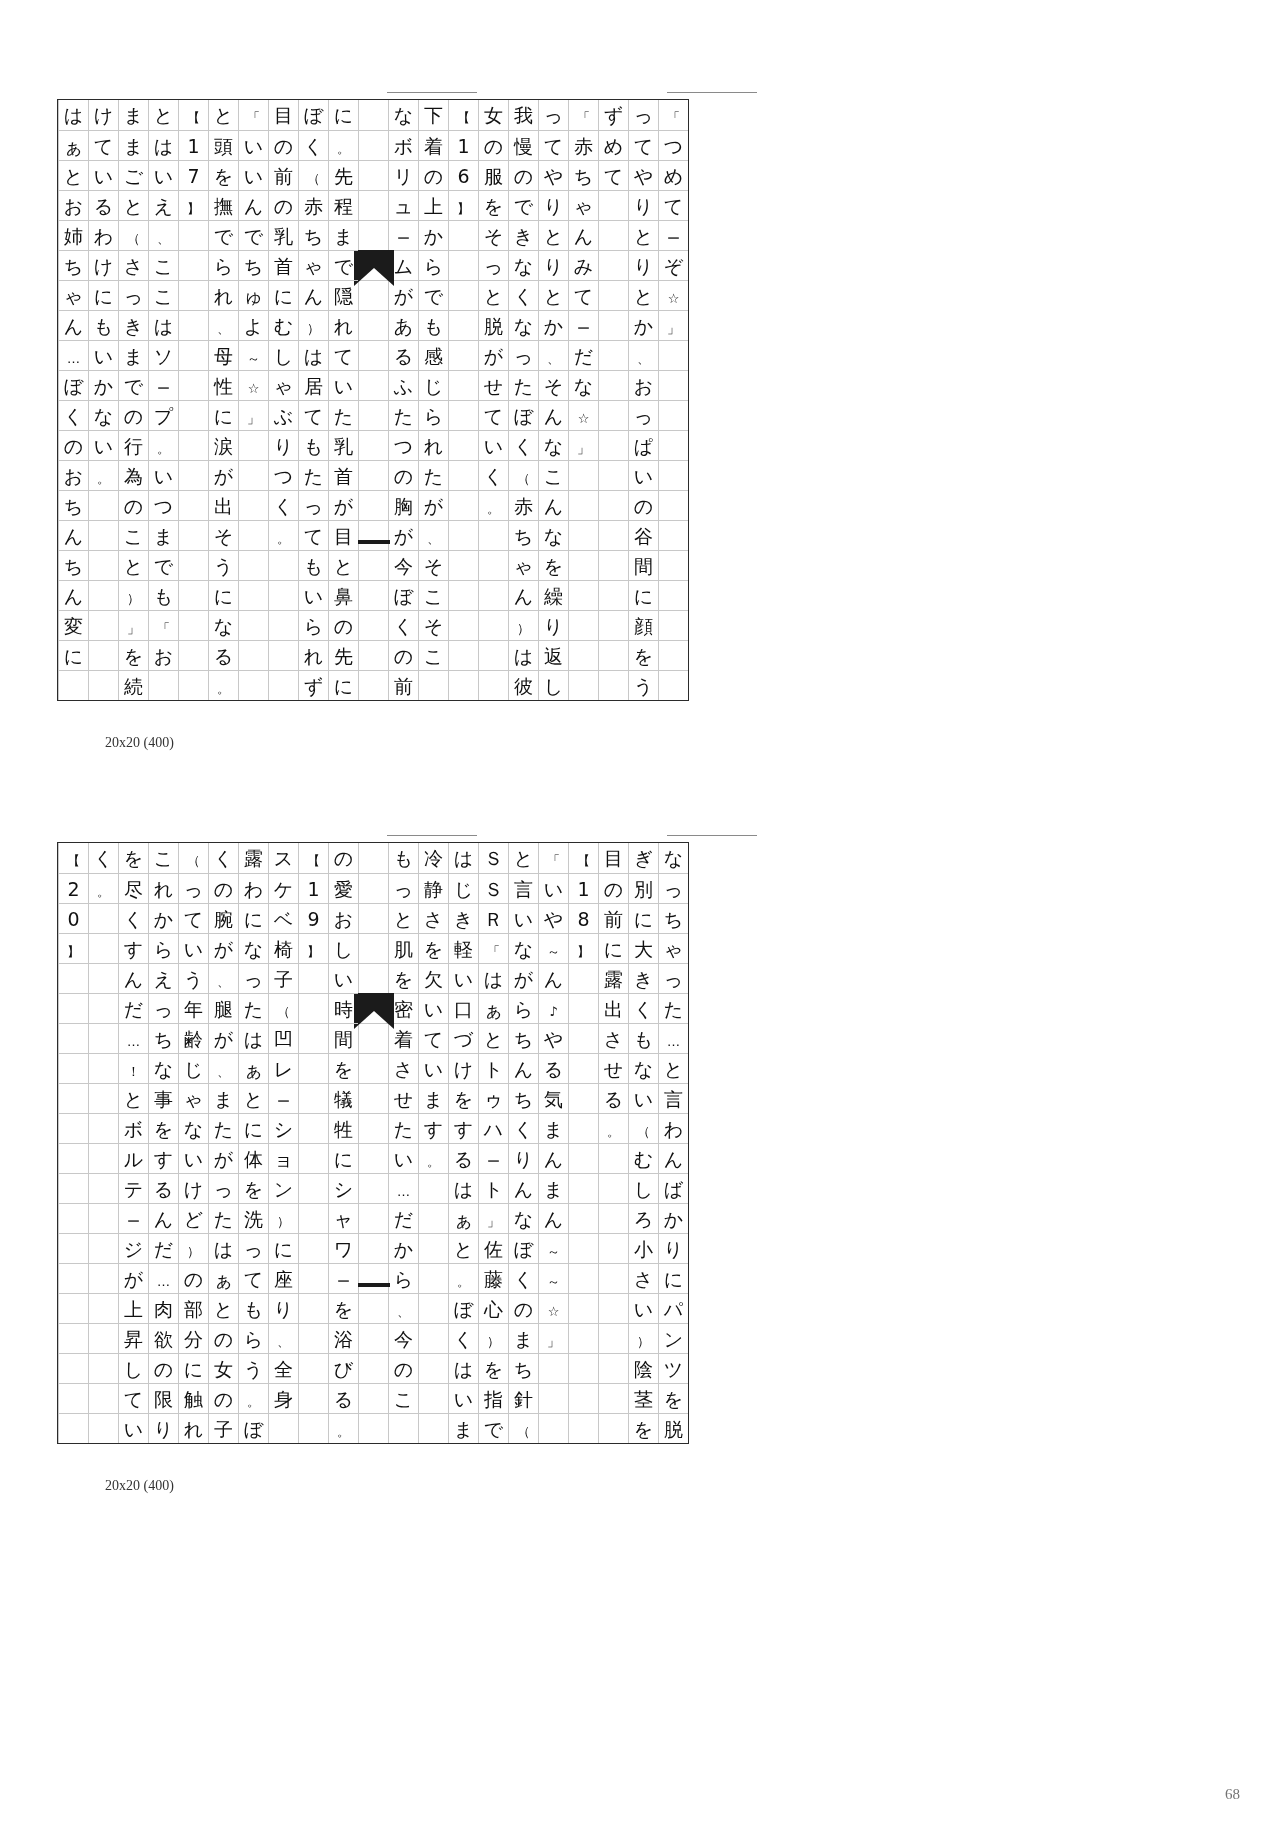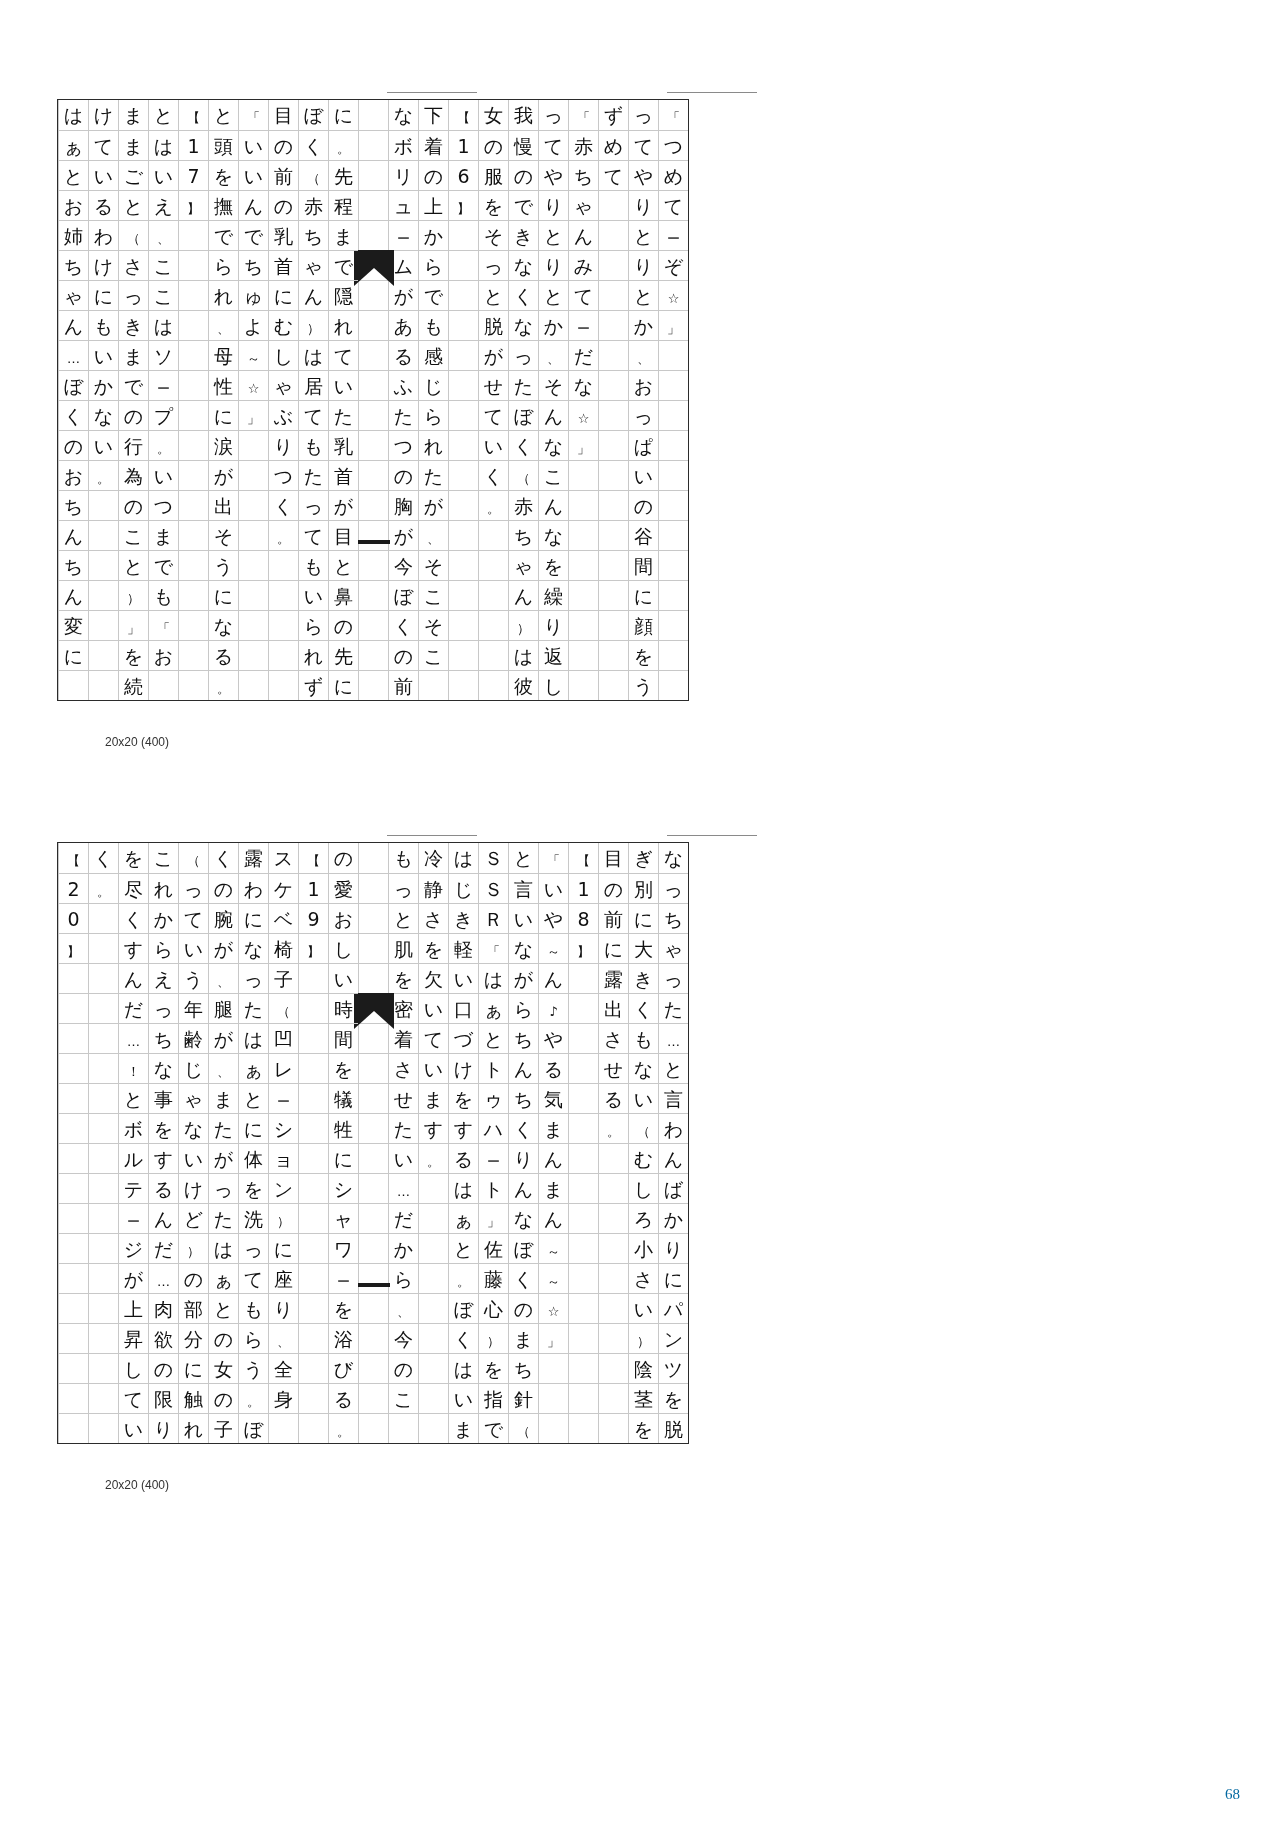--- a/index.html
+++ b/index.html
@@ -55,23 +55,23 @@
     color: #111111;
     overflow: hidden;
     white-space: pre;
   }
   .cell:first-child { border-top: none; }
   .cell .small {
     font-size: 13px;
   }
   .sheet-label {
     position: absolute;
-    font-size: 12px;
+    font-size: 14px;
     color: #333;
-    font-family: Liberation Sans, sans-serif;
+    font-family: Liberation Serif, serif;
     letter-spacing: 0px;
   }
   
   .tick {
     position: absolute;
     top: -7px;
     height: 5px;
     border-top: 1px solid #8a8a8a;
   }
   
@@ -96,21 +96,21 @@
     left: 4px;
     width: 32px;
     height: 4px;
     background: #1b1b1b;
   }
   .page-number {
     position: absolute;
     right: 40px;
     bottom: 28px;
     font-size: 15px;
-    color: #0369a1;
+    color: #737373;
     font-family: "Liberation Serif", serif;
   }
 </style>
 </head>
 <body>
 
 <div class="page">
 
   <div class="sheet" style="left:57px; top:99px;">
     <div class="tick" style="left:330px; width:90px;"></div>

